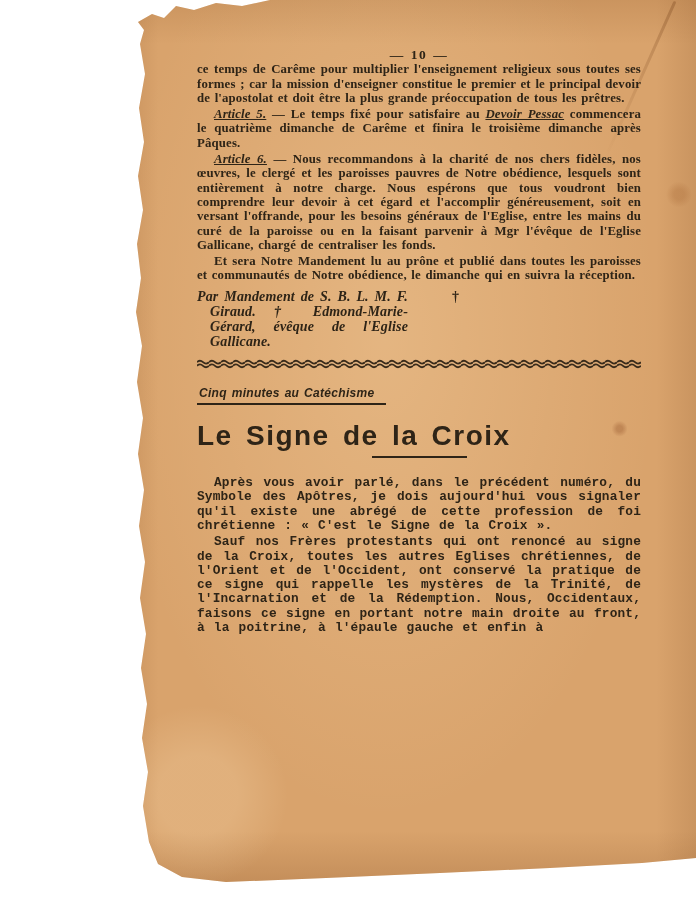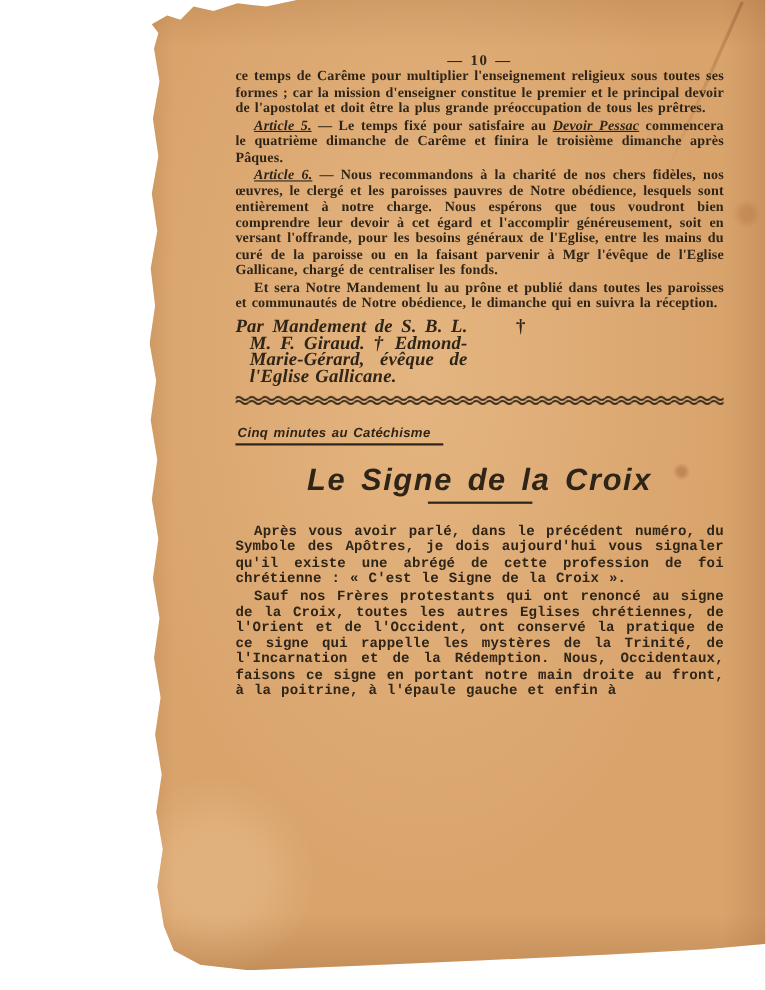--- a/index.html
+++ b/index.html
@@ -34,51 +34,51 @@
   }
   .crease{
     position:absolute;top:-6px;right:54px;width:3px;height:170px;
     transform:rotate(24deg);
     background:linear-gradient(rgba(122,70,30,0.35), rgba(122,70,30,0));
     border-radius:2px;
   }
   .content{
     position:absolute;left:67px;top:0;width:444px;
     font-size:12.8px;line-height:14.3px;font-weight:700;
-    letter-spacing:0.15px;word-spacing:1.2px;margin-left:17px;
+    letter-spacing:0.15px;word-spacing:1.2px;
   }
   .pagenum{
     margin-top:48px;text-align:center;font-size:13.5px;letter-spacing:1.5px;
   }
   .para{margin:0;text-align:justify;}
   .para + .para{margin-top:2px;}
   .para.indent{text-indent:17px;}
   .it{font-style:italic;text-decoration:underline;}
   .sig-row{
-    display:flex;margin-top:6px;font-style:italic;font-size:17px;line-height:15px;
+    display:flex;margin-top:6px;font-style:italic;font-size:14px;line-height:15px;
   }
   .sig-left{width:198px;padding-left:13px;text-indent:-13px;text-align:justify;}
   .sig-dagger{margin-left:44px;width:12px;font-style:normal;}
   .sig-right{margin-left:8px;flex:1;text-align:justify;}
   .offering{margin-top:6px;}
   .divider{margin-top:9px;height:10px;}
   .kicker-wrap{margin-top:18px;}
   .kicker{
     display:inline-block;
     font-family:"Liberation Sans", sans-serif;
     font-style:italic;font-weight:700;font-size:12px;
     letter-spacing:0.3px;
     padding:0 12px 3px 2px;
     border-bottom:2.5px solid #2e2417;
   }
   .title{
-    margin-top:15px;text-align:center;
+    margin-top:15px;
     font-family:"Liberation Sans", sans-serif;
     font-weight:700;font-size:28px;line-height:32px;
-    letter-spacing:1.5px;word-spacing:4px;font-style:italic;
+    letter-spacing:1.5px;word-spacing:4px;
   }
   .title-underline{
     width:95px;margin:4px auto 0;border-top:2.5px solid #2e2417;height:0;
   }
   .cat-paras{margin-top:18px;font-family:Liberation Mono, monospace;}
 </style>
 </head>
 <body>
 
 <div class="paper">

